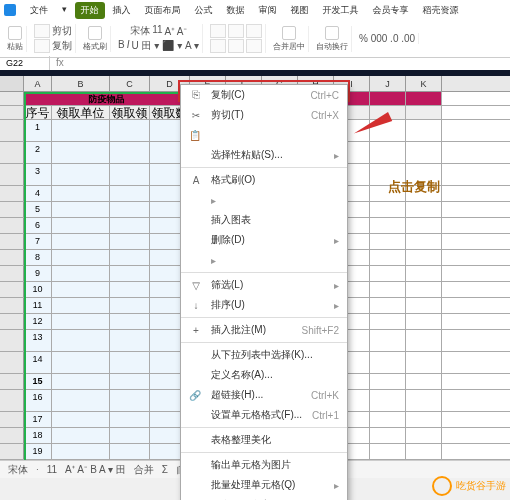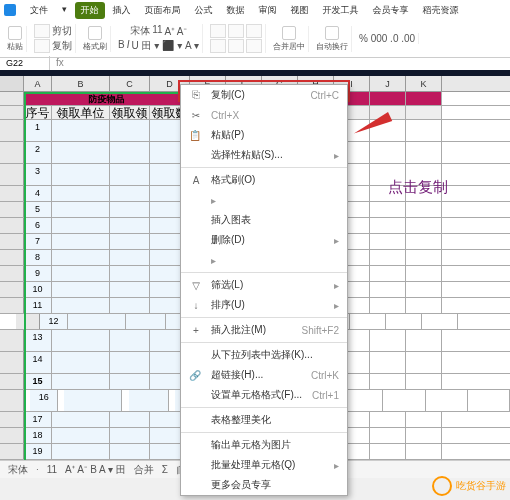--- a/index.html
+++ b/index.html
@@ -34,21 +34,21 @@
 .hdr-row .tc{background:#eee;font-size:12px}
 .sel{background:rgba(30,136,229,.08)}
 .selborder{position:absolute;border:2px solid #22b14c;pointer-events:none}
 .redbox{position:absolute;border:2px solid #d32f2f;pointer-events:none}
 .ctxmenu{position:absolute;background:#fff;border:1px solid #aaa;box-shadow:2px 2px 6px rgba(0,0,0,.3);width:168px;z-index:100}
 .ctxmenu .mi{display:flex;align-items:center;height:20px;padding:0 8px;gap:8px;font-size:9px;color:#333}
 .ctxmenu .mi .mic{width:14px;height:14px;display:flex;align-items:center;justify-content:center;color:#666;font-size:10px}
 .ctxmenu .mi .txt{flex:1}
 .ctxmenu .mi .sc{color:#999;font-size:10px}
 .ctxmenu .sep{height:1px;background:#ddd;margin:2px 0}
-.annotation{position:absolute;color:#701a75;font-size:15px;font-weight:normal}
+.annotation{position:absolute;color:#a16207;font-size:13px;font-weight:bold}
 .arrow{position:absolute;width:0;height:0;border-top:5px solid transparent;border-bottom:5px solid transparent;border-right:40px solid #d32f2f;transform:rotate(-25deg)}
 .watermark{position:absolute;right:4px;bottom:4px;display:flex;align-items:center;gap:4px;font-size:10px;color:#ff9800}
 .watermark .face{width:20px;height:20px;border:2px solid #ff9800;border-radius:50%}
 .statusbar{position:absolute;bottom:22px;left:0;right:0;height:18px;background:#f5f5f5;border-top:1px solid #ccc;display:flex;align-items:center;padding:0 8px;gap:8px;font-size:8px;color:#555}
 </style>
 </head>
 <body>
 
 <div class="titlebar">
   <div class="logo"></div>
@@ -313,21 +313,21 @@
         <div class="tc tc-c sel"></div>
         <div class="tc tc-d sel"></div>
         <div class="tc tc-rest sel"></div>
         <div class="tc tc-rest sel"></div>
         <div class="tc tc-rest sel"></div>
         <div class="tc tc-rest"></div>
         <div class="tc tc-rest"></div>
         <div class="tc tc-rest"></div>
         <div class="tc tc-rest"></div>
       </div>
-      <div class="trow" style="height: 16px; padding-left: 16px;">
+      <div class="trow" style="height: 16px;">
         <div class="rh"></div>
         <div class="tc tc-a sel">12</div>
         <div class="tc tc-b sel"></div>
         <div class="tc tc-c sel"></div>
         <div class="tc tc-d sel"></div>
         <div class="tc tc-rest sel"></div>
         <div class="tc tc-rest sel"></div>
         <div class="tc tc-rest sel"></div>
         <div class="tc tc-rest"></div>
         <div class="tc tc-rest"></div>
@@ -369,21 +369,21 @@
         <div class="tc tc-c sel"></div>
         <div class="tc tc-d sel"></div>
         <div class="tc tc-rest sel"></div>
         <div class="tc tc-rest sel"></div>
         <div class="tc tc-rest sel"></div>
         <div class="tc tc-rest"></div>
         <div class="tc tc-rest"></div>
         <div class="tc tc-rest"></div>
         <div class="tc tc-rest"></div>
       </div>
-      <div class="trow" style="height: 22px; justify-content: space-between;">
+      <div class="trow" style="height: 22px;">
         <div class="rh"></div>
         <div class="tc tc-a sel">16</div>
         <div class="tc tc-b sel"></div>
         <div class="tc tc-c sel"></div>
         <div class="tc tc-d sel"></div>
         <div class="tc tc-rest sel"></div>
         <div class="tc tc-rest sel"></div>
         <div class="tc tc-rest sel"></div>
         <div class="tc tc-rest"></div>
         <div class="tc tc-rest"></div>
@@ -440,25 +440,25 @@
 <div class="redbox" style="left:178px;top:80px;width:172px;height:22px"></div>
 
 <div class="ctxmenu" style="left:180px;top:84px" id="ctx">
     <div class="mi" style="background: rgb(255, 255, 255);">
       <span class="mic">⎘</span>
       <span class="txt">复制(C)</span>
       <span class="sc">Ctrl+C</span>
     </div>
     <div class="mi">
       <span class="mic">✂</span>
+      <span class="txt">剪切(T)</span>
       <span class="sc">Ctrl+X</span>
     </div>
     <div class="mi">
       <span class="mic">📋</span>
-      <span class="txt">粘贴(P)</span>
       <span class="sc"></span>
     </div>
     <div class="mi">
       <span class="mic"></span>
       <span class="txt">选择性粘贴(S)...</span>
       <span class="sc">▸</span>
     </div>
     <div class="sep"></div>
     <div class="mi">
       <span class="mic">A</span>
@@ -497,20 +497,25 @@
     <div class="sep"></div>
     <div class="mi">
       <span class="mic">+</span>
       <span class="txt">插入批注(M)</span>
       <span class="sc">Shift+F2</span>
     </div>
     <div class="sep"></div>
     <div class="mi">
       <span class="mic"></span>
       <span class="txt">从下拉列表中选择(K)...</span>
+      <span class="sc"></span>
+    </div>
+    <div class="mi">
+      <span class="mic"></span>
+      <span class="txt">定义名称(A)...</span>
       <span class="sc"></span>
     </div>
     <div class="mi">
       <span class="mic">🔗</span>
       <span class="txt">超链接(H)...</span>
       <span class="sc">Ctrl+K</span>
     </div>
     <div class="mi">
       <span class="mic"></span>
       <span class="txt">设置单元格格式(F)...</span>

